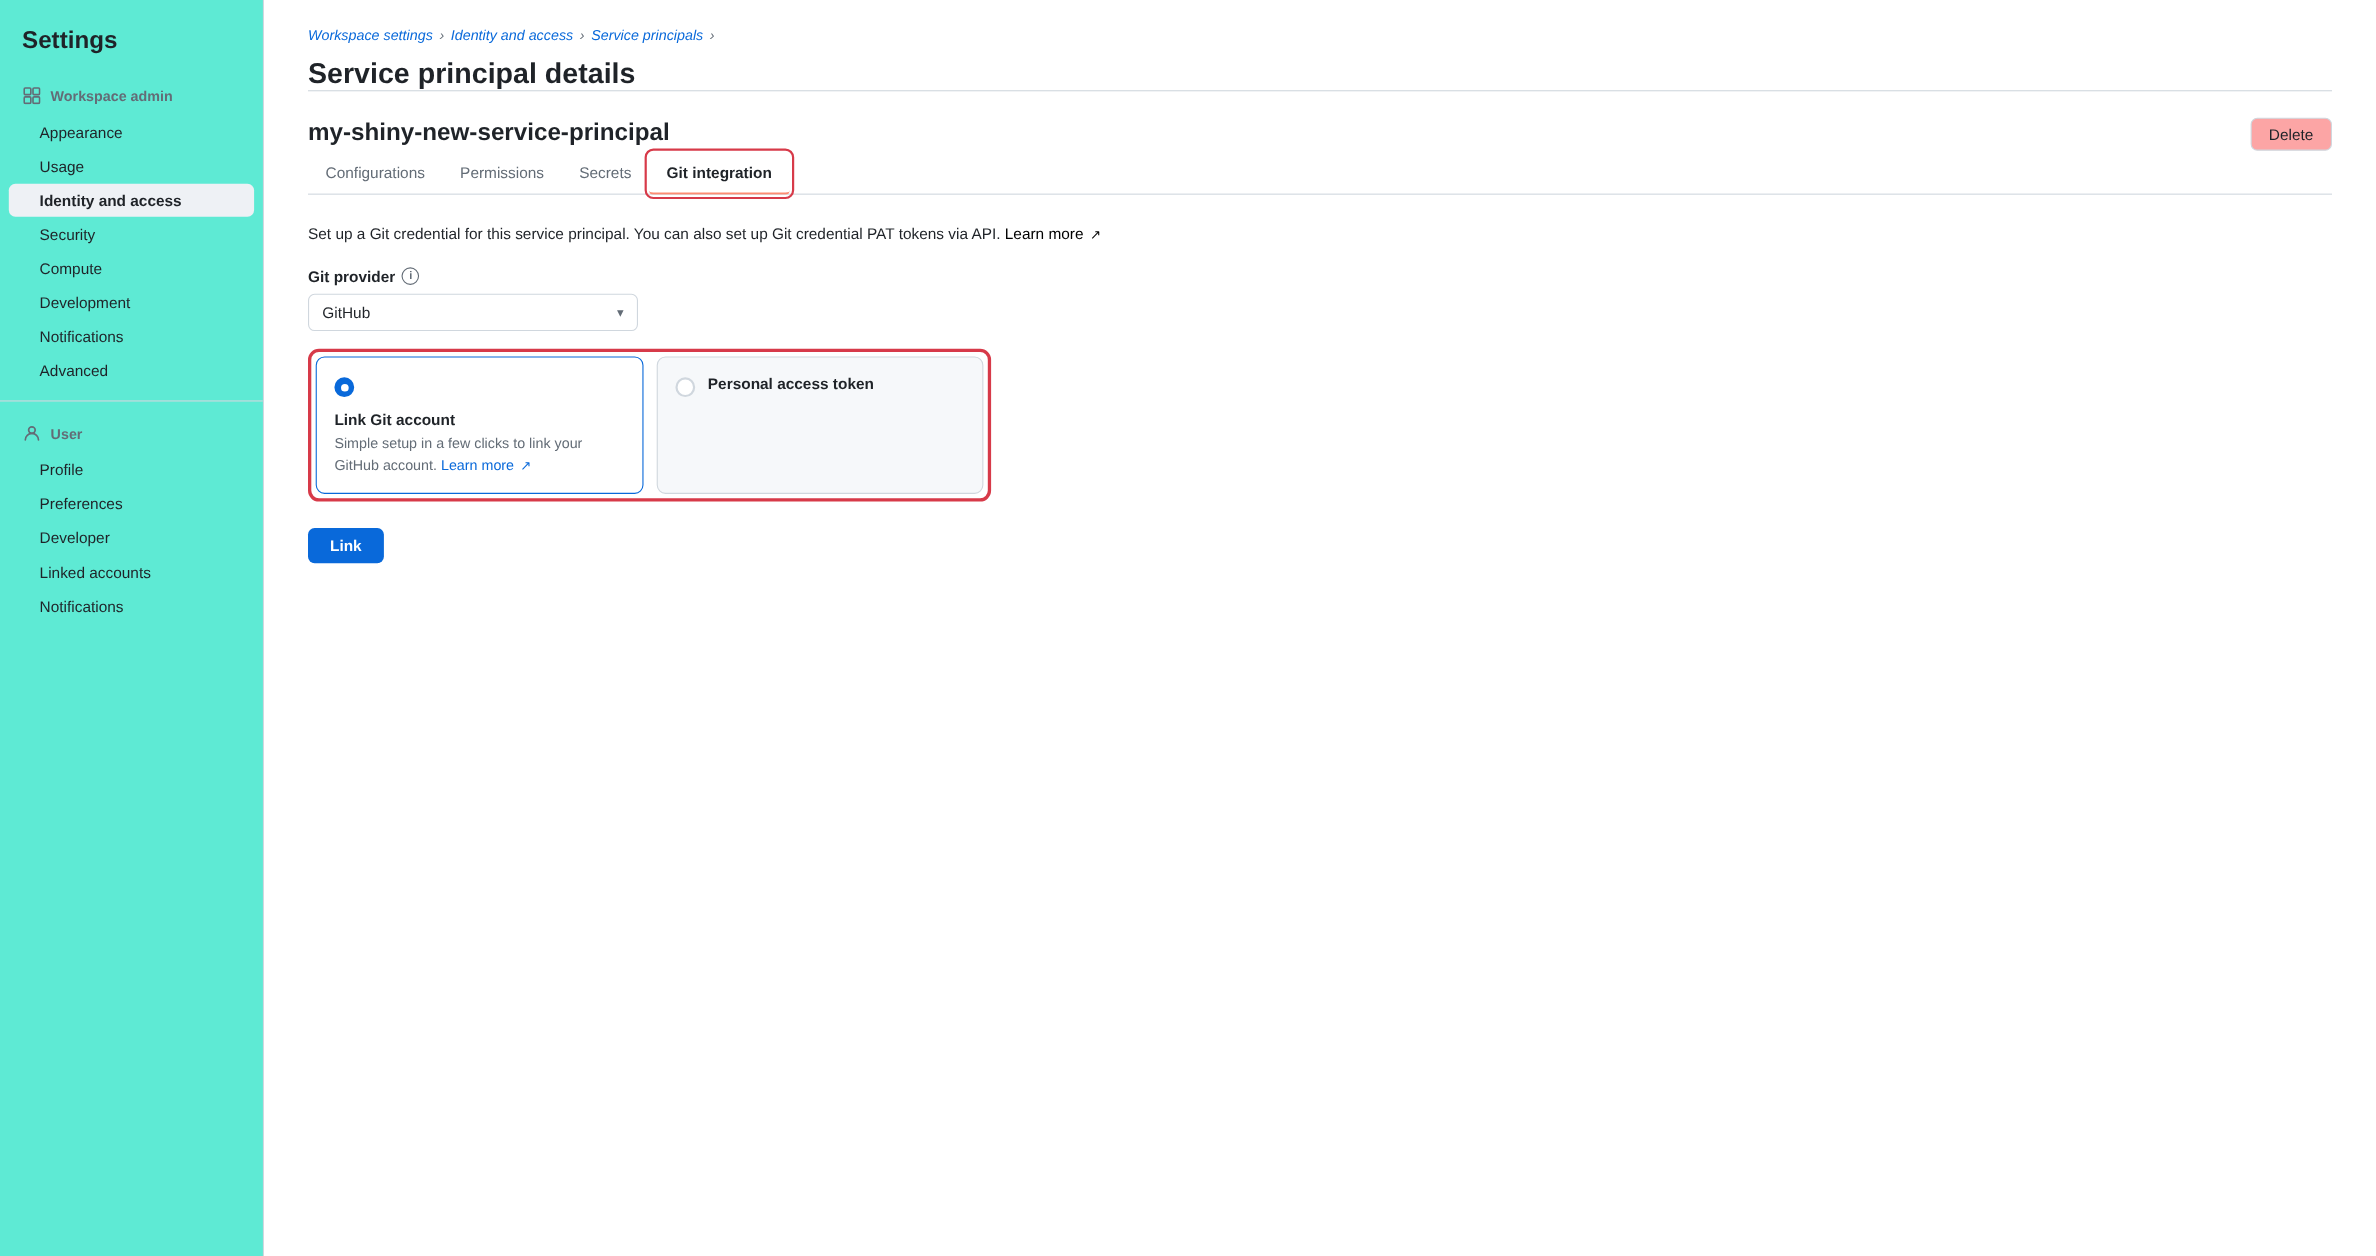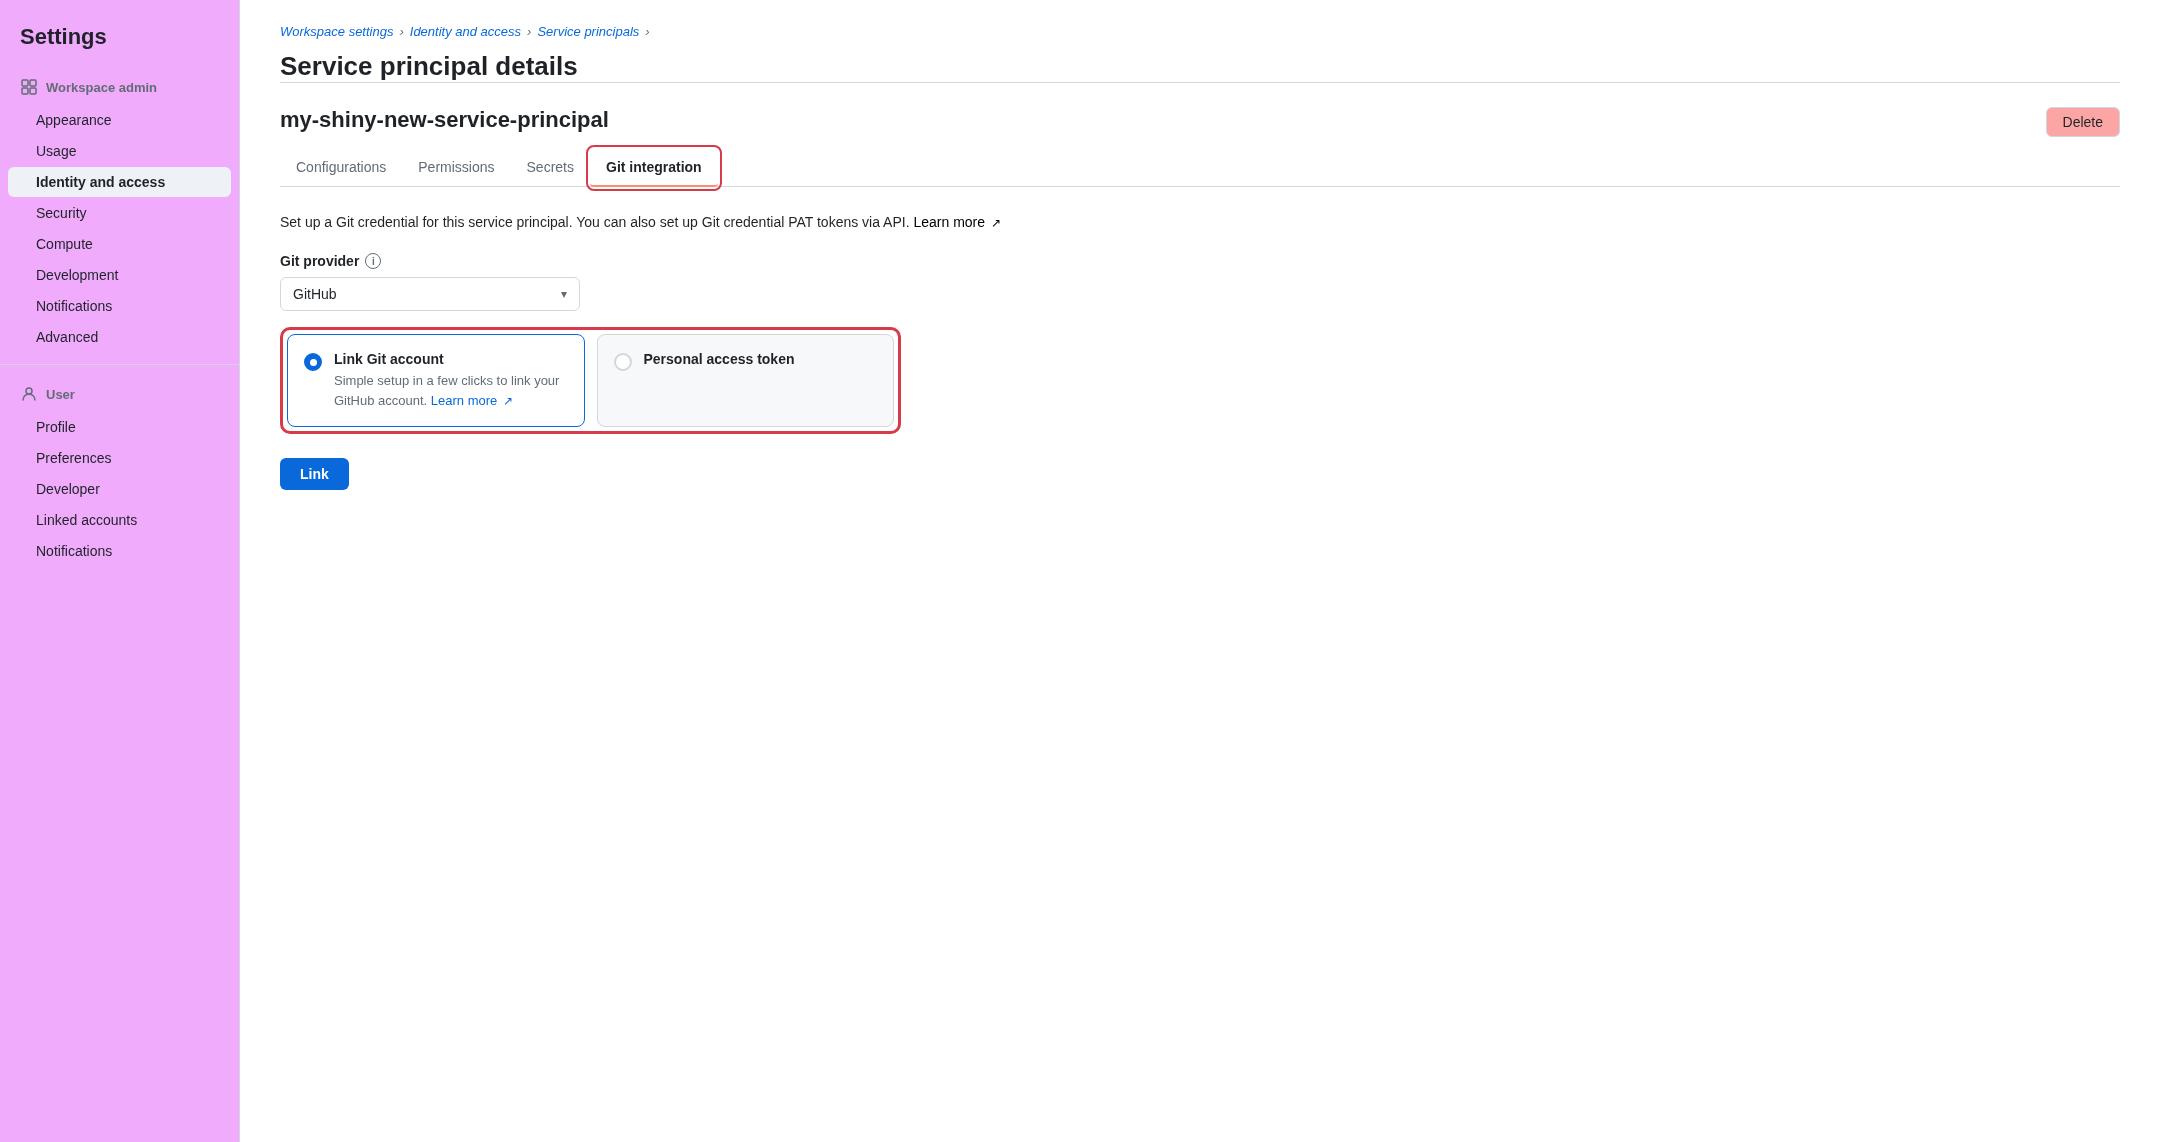--- a/index.html
+++ b/index.html
@@ -8,21 +8,21 @@
       font-size: 14px;
       background: #f6f8fa;
       color: #1f2328;
       display: flex;
       height: 100vh;
     }
     
     .sidebar {
       width: 240px;
       min-width: 240px;
-      background: #f0abfc;
+      background: #5eead4;
       border-right: 1px solid #d0d7de;
       padding: 24px 0;
       overflow-y: auto;
     }
     .sidebar-title {
       font-size: 22px;
       font-weight: 700;
       padding: 0 20px 20px 20px;
       color: #1f2328;
     }
@@ -96,21 +96,21 @@
     .page-divider {
       border: none;
       border-top: 1px solid #d0d7de;
       margin-bottom: 24px;
     }
     
     .sp-name-row {
       display: flex;
       align-items: flex-start;
       justify-content: space-between;
-      margin-bottom: 12px;
+      margin-bottom: 2px;
     }
     .sp-name {
       font-size: 22px;
       font-weight: 700;
       color: #1f2328;
     }
     .delete-button {
       padding: 6px 16px;
       font-size: 14px;
       font-weight: 500;
@@ -209,20 +209,21 @@
       padding: 16px;
       cursor: pointer;
       background: #fff;
       display: flex;
       align-items: flex-start;
       gap: 12px;
     }
     .radio-card.selected {
       border-color: #0969da;
       background: #fff;
+      flex-direction: column;
     }
     .radio-card.unselected {
       background: #f6f8fa;
     }
     
     .radio-options-wrapper {
       border: 3px solid #d73a49;
       border-radius: 10px;
       padding: 4px;
       display: inline-flex;

